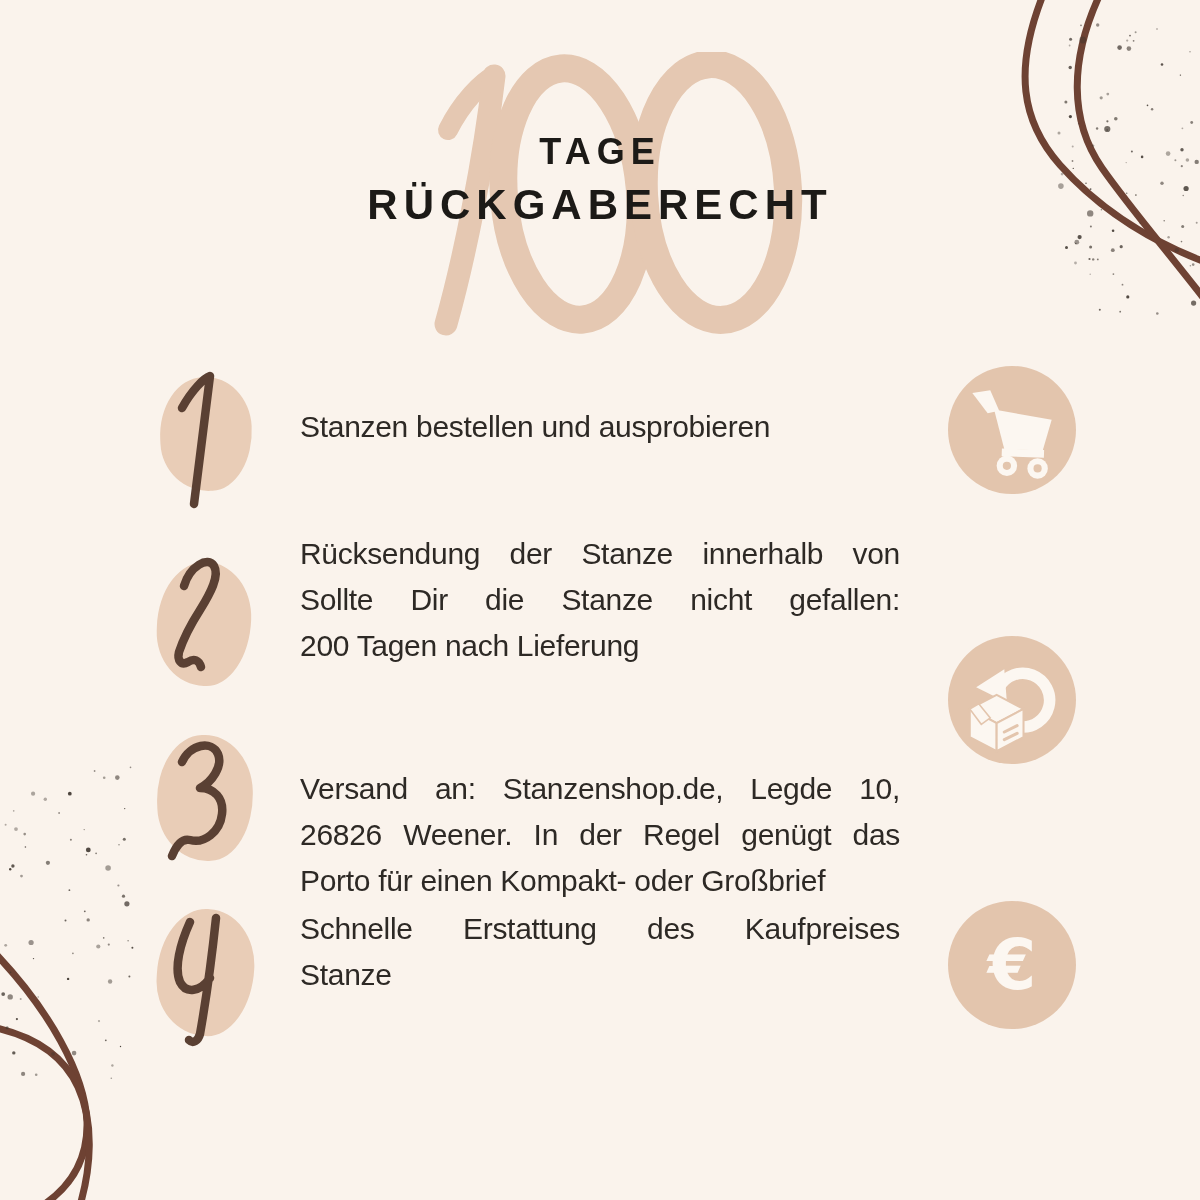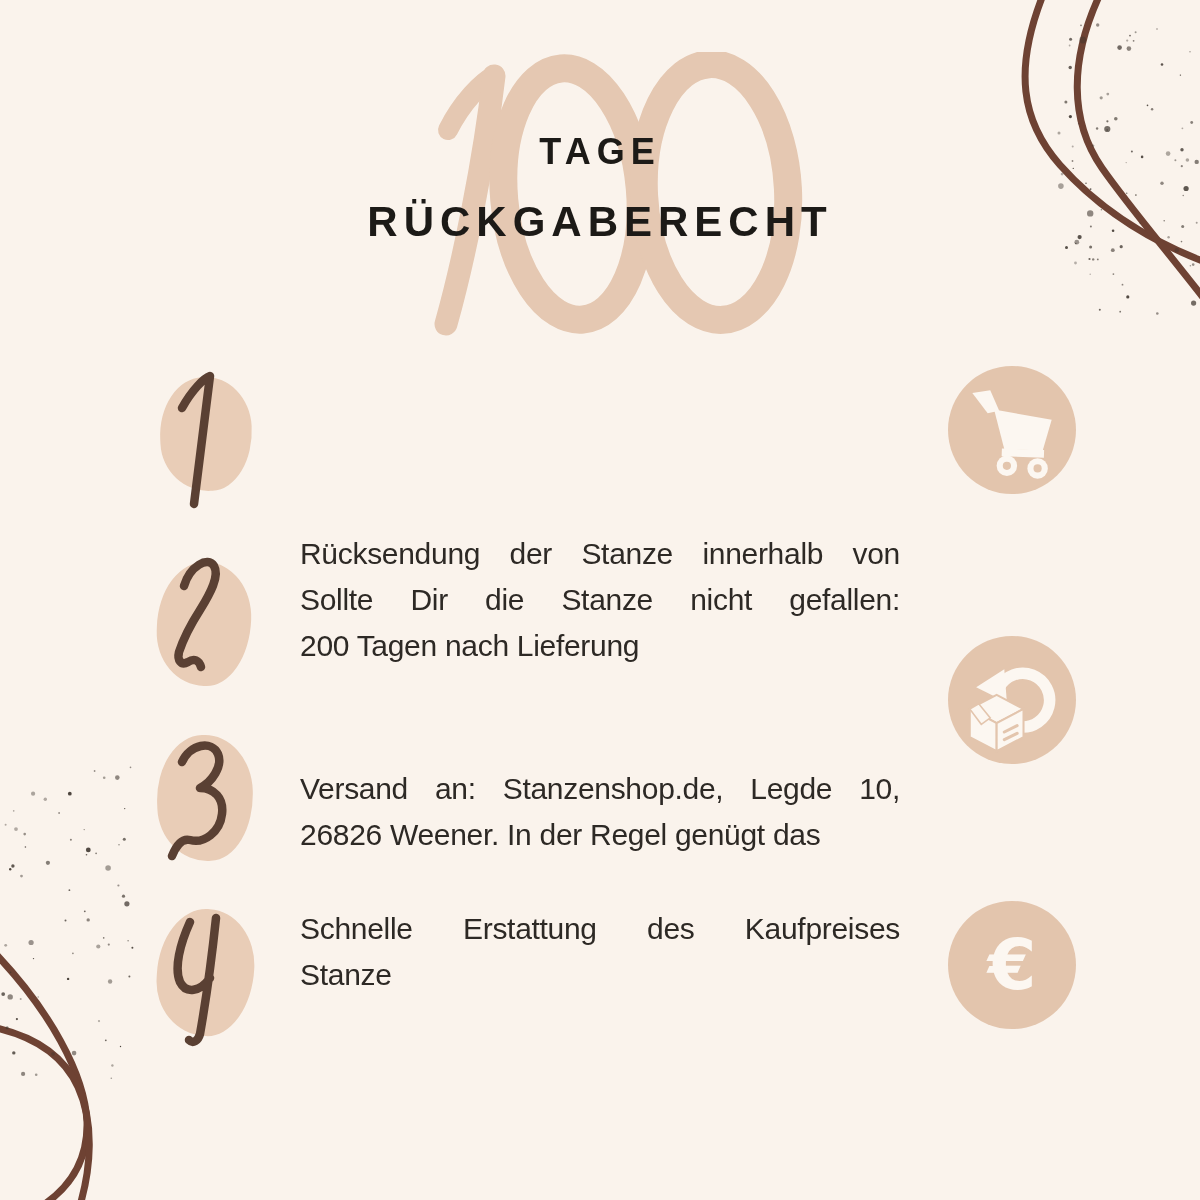--- a/index.html
+++ b/index.html
@@ -8,21 +8,21 @@
     --title_text:#1c1a17; --body_text:#2d2925; --icon_glyph:#fcf7f1;
   }
   html,body{margin:0;padding:0}
   .canvas{position:relative;width:1200px;height:1200px;background:var(--background);
           overflow:hidden;font-family:"Liberation Sans",sans-serif}
   .layer{position:absolute;left:0;top:0;width:1200px;height:1200px;pointer-events:none}
   .big100{position:absolute;left:400px;top:52px;z-index:1;opacity:.95}
   .title{position:absolute;top:128px;left:0;width:100%;text-align:center;z-index:3;
          color:var(--title_text);font-weight:700}
   .title .l1{font-size:36px;letter-spacing:6px;line-height:48px}
-  .title .l2{font-size:42px;letter-spacing:6px;line-height:48px;margin-top:22px}
+  .title .l2{font-size:42px;letter-spacing:6px;line-height:48px;margin-top:5px}
   .blob{position:absolute;background:var(--blob);z-index:2;
         border-radius:50% 50% 47% 53% / 54% 46% 56% 44%}
   .num-svg{position:absolute;z-index:3}
   .num-svg path{fill:none;stroke:var(--number_stroke);stroke-width:8.5;
                 stroke-linecap:round;stroke-linejoin:round}
   .step-text{position:absolute;left:300px;width:600px;z-index:3;color:var(--body_text);
              font-size:30px;line-height:46px;letter-spacing:-0.3px}
   .tline{text-align:justify;text-align-last:justify}
   .tline:last-child{text-align-last:left}
   .icon-circle{position:absolute;width:128px;height:128px;border-radius:50%;
@@ -220,28 +220,32 @@
   <svg class="num-svg" style="left:150px;top:550px" width="110" height="150" viewBox="0 0 110 150" role="img" aria-label="2">
     <path d="M 34,36 C 40,16 58,6 64,16 C 70,26 60,44 50,60 C 41,74 33,90 29,102 C 27,110 31,116 38,112 C 44,108 49,110 51,117"></path>
   </svg>
   <svg class="num-svg" style="left:152px;top:732px" width="110" height="150" viewBox="0 0 110 150" role="img" aria-label="3">
     <path d="M 30,30 C 38,12 60,8 66,22 C 71,34 60,50 48,56 C 62,56 72,66 70,82 C 68,100 52,112 38,108 C 30,106 24,114 20,124"></path>
   </svg>
   <svg class="num-svg" style="left:150px;top:900px" width="110" height="150" viewBox="0 0 110 150" role="img" aria-label="4">
     <path d="M 40,22 C 30,44 24,68 30,82 C 36,94 50,92 60,78 M 66,18 C 62,56 56,100 50,134 C 48,141 43,144 39,140"></path>
   </svg>
 
+  <div class="step-text" style="top:404px">
+      <div class="tline">Stanzen bestellen und ausprobieren</div>
+    </div>
   <div class="step-text" style="top:531px">
       <div class="tline">Rücksendung der Stanze innerhalb von</div>
       <div class="tline">Sollte Dir die Stanze nicht gefallen:</div>
       <div class="tline">200 Tagen nach Lieferung</div>
     </div>
   <div class="step-text" style="top:766px">
       <div class="tline">Versand an: Stanzenshop.de, Legde 10,</div>
       <div class="tline">26826 Weener. In der Regel genügt das</div>
+      <div class="tline">Porto für einen Kompakt- oder Großbrief</div>
     </div>
   <div class="step-text" style="top:906px">
       <div class="tline">Schnelle Erstattung des Kaufpreises</div>
       <div class="tline">Stanze</div>
     </div>
 
   <div class="icon-circle" style="left:948px;top:366px">
     <svg width="128" height="128" viewBox="0 0 100 100">
       <polygon points="19,21 33,19 40,35 31,37" fill="var(--icon_glyph)"></polygon>
       <polygon points="36,34 81,42 74,66 44,65" fill="var(--icon_glyph)"></polygon>

